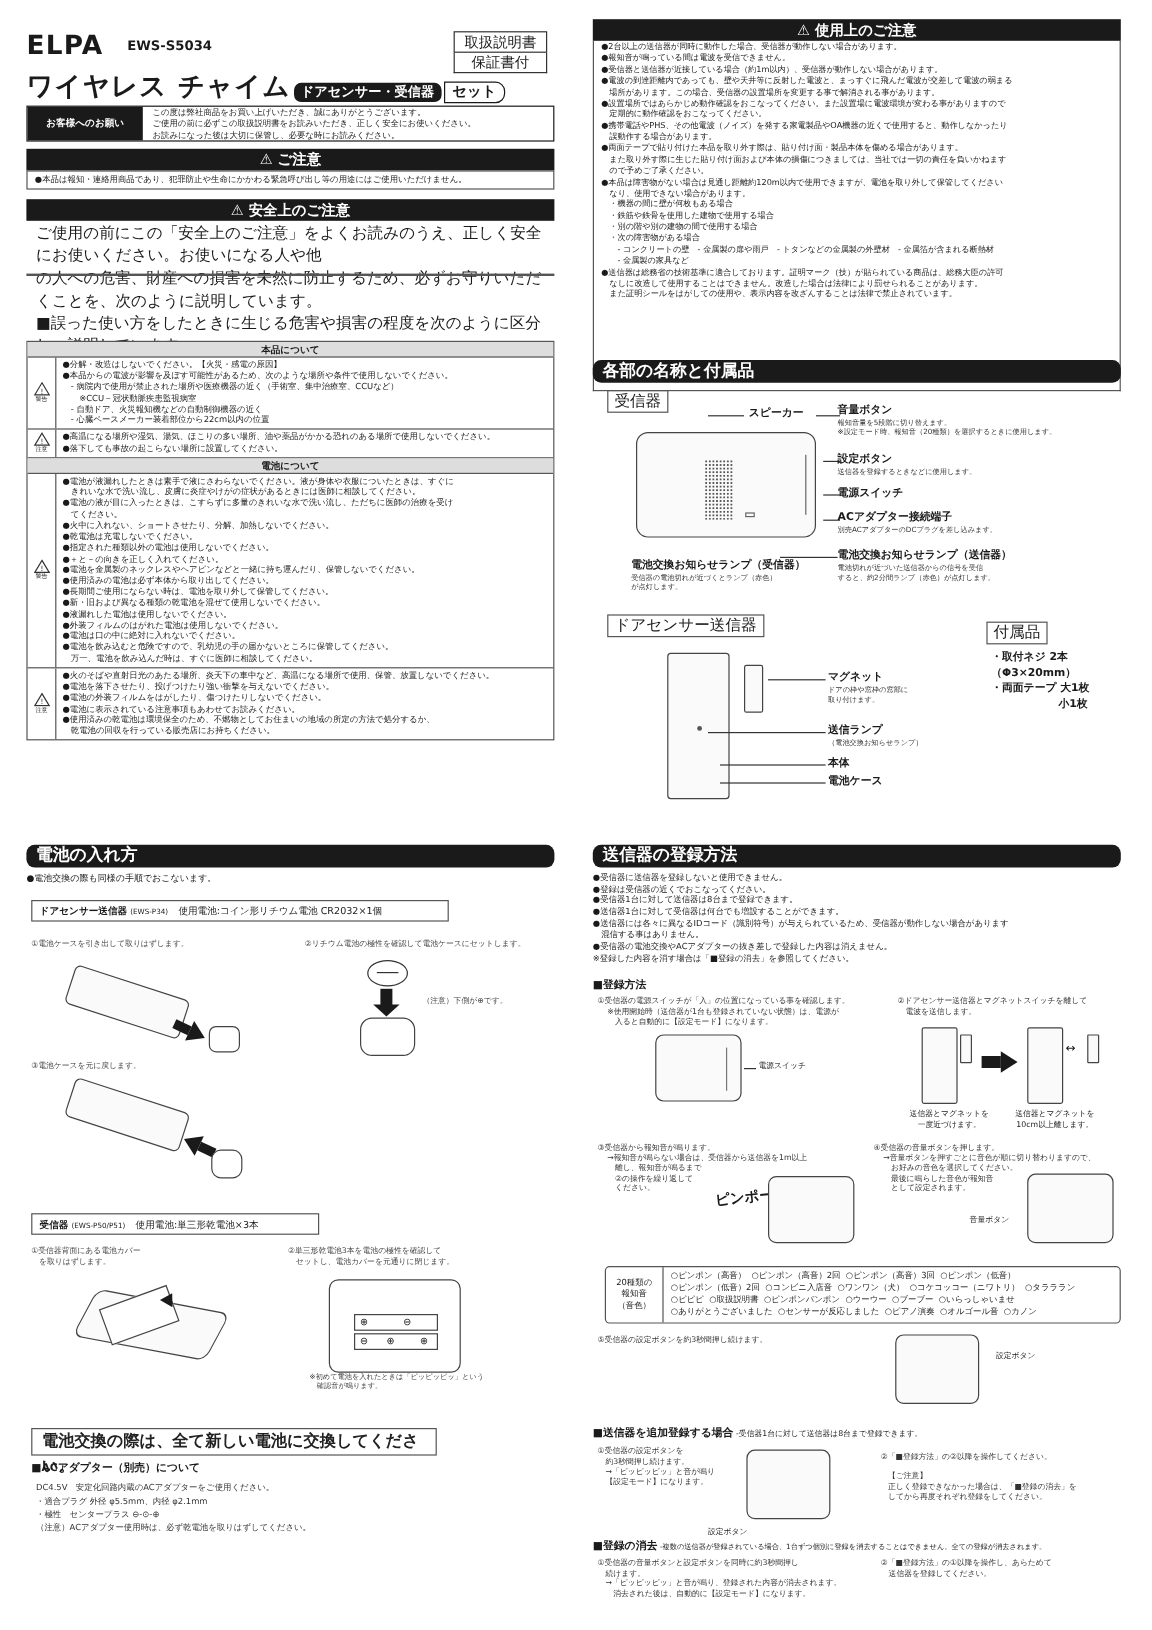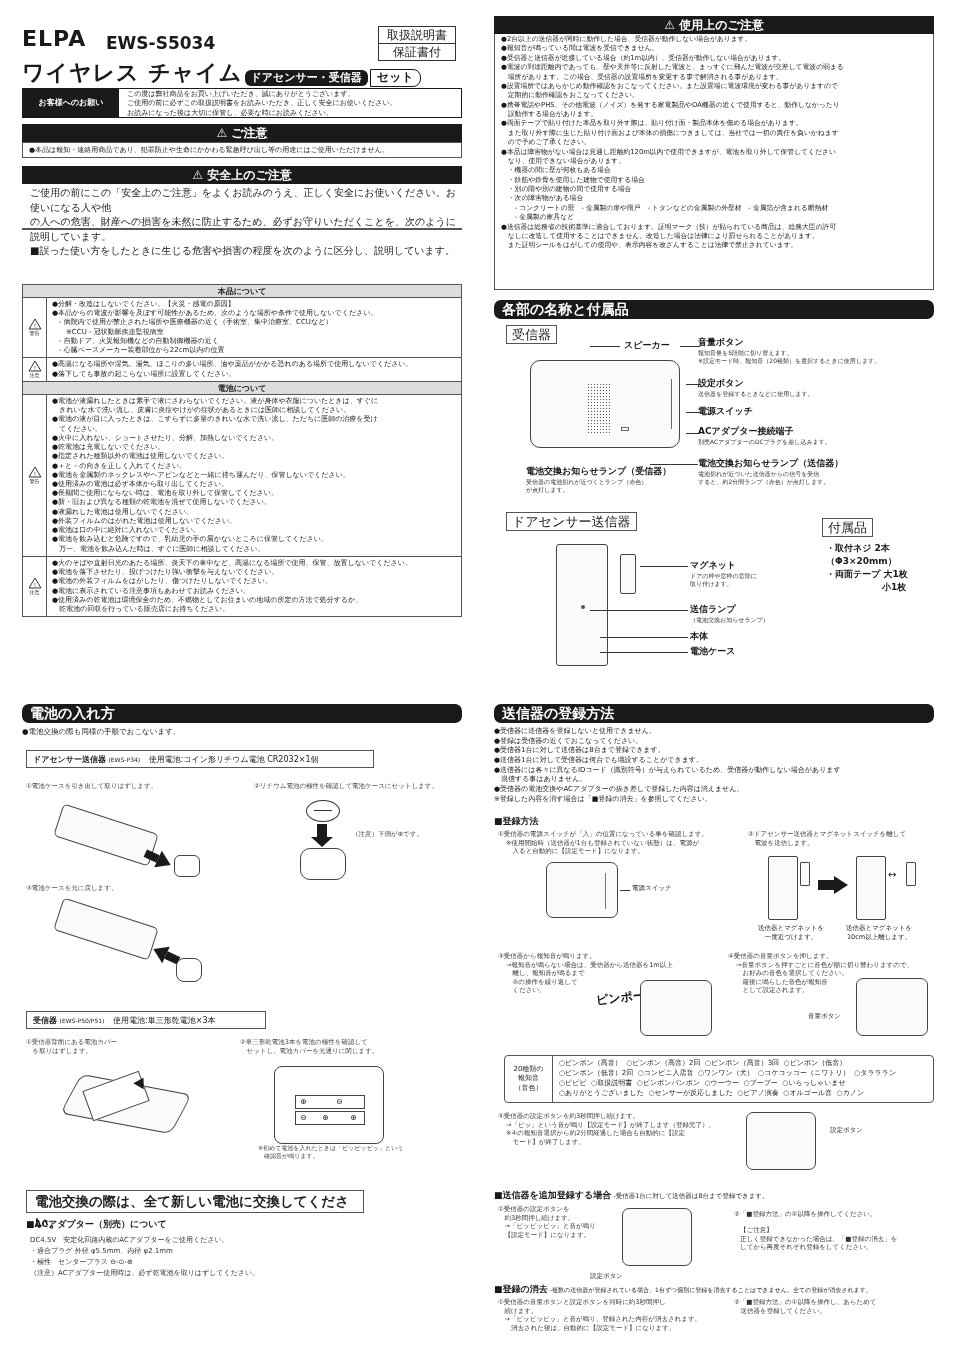--- a/index.html
+++ b/index.html
@@ -4,21 +4,21 @@
 <style>
 *{box-sizing:border-box;margin:0;padding:0}
 html,body{width:960px;height:1358px;background:#fff;overflow:hidden}
 body{font-family:"DejaVu Sans","Liberation Sans",sans-serif;color:#1a1a1a;position:relative;font-size:7px;line-height:1.32}
 .abs{position:absolute}
 .col-l{left:22px;width:440px}
 .col-r{left:494px;width:440px}
 .bar{background:#1a1a1a;color:#fff;font-weight:bold;text-align:center;font-size:12px;height:18px;line-height:18px}
 .rbar{background:#1a1a1a;color:#fff;font-weight:bold;font-size:14px;height:19px;line-height:19px;padding-left:8px;border-radius:7px 7px 7px 7px}
 .logo{font-family:"DejaVu Sans",sans-serif;font-weight:bold;font-size:22px;letter-spacing:1px}
-.model{font-weight:bold;font-size:17px}
+.model{font-weight:bold;font-size:11px}
 .title{font-weight:bold;font-size:22px;letter-spacing:1px}
 .pill{display:inline-block;background:#1a1a1a;color:#fff;font-weight:bold;font-size:11px;border-radius:6px;padding:1px 6px;vertical-align:middle}
 .pill2{display:inline-block;border:1.5px solid #1a1a1a;font-weight:bold;font-size:12px;border-radius:0 8px 8px 0;padding:0 6px;vertical-align:middle;margin-left:2px}
 .docbox{border:1px solid #333;font-size:12px;text-align:center;width:78px;line-height:16px}
 .greet{display:flex;border:1px solid #1a1a1a;height:30px}
 .greet .lab{background:#1a1a1a;color:#fff;font-weight:bold;font-size:8px;width:96px;display:flex;align-items:center;justify-content:center}
 .greet .txt{padding:1px 8px;font-size:7px;line-height:1.35}
 .box{border:1px solid #555;padding:2px 6px}
 .tbl{border:1px solid #555}
 .tbl .hd{background:#ddd;text-align:center;font-weight:bold;font-size:8px;border-bottom:1px solid #555;height:13px;line-height:13px}
@@ -61,21 +61,21 @@
     <div>この度は弊社商品をお買い上げいただき、誠にありがとうございます。</div>
     <div>ご使用の前に必ずこの取扱説明書をお読みいただき、正しく安全にお使いください。</div>
     <div>お読みになった後は大切に保管し、必要な時にお読みください。</div>
   </div>
 </div>
 
 <div class="abs col-l bar" style="top:124px"><span>⚠ </span><span>ご注意</span></div>
 <div class="abs col-l box" style="top:142px;height:16px;font-size:7px;line-height:11px">●本品は報知・連絡用商品であり、犯罪防止や生命にかかわる緊急呼び出し等の用途にはご使用いただけません。</div>
 
 <div class="abs col-l bar" style="top:166px"><span>⚠ </span><span>安全上のご注意</span></div>
-<div class="abs col-l" style="top:186px;padding-left:8px;font-size:10px;line-height:1.45">
+<div class="abs col-l" style="top:186px;padding-left:8px;font-size:13px;line-height:1.45">
   <div>ご使用の前にこの「安全上のご注意」をよくお読みのうえ、正しく安全にお使いください。お使いになる人や他</div>
   <div>の人への危害、財産への損害を未然に防止するため、必ずお守りいただくことを、次のように説明しています。</div>
   <div>■誤った使い方をしたときに生じる危害や損害の程度を次のように区分し、説明しています。</div>
 </div>
 
 <div class="abs col-l tbl" style="top:228px">
 </div>
 
 <div class="abs col-l tbl" style="top:284px">
   <div class="hd">本品について</div>
@@ -235,21 +235,21 @@
 <div class="abs" style="left:26px;top:1190px;width:338px;height:23px;border:1px solid #555;font-size:13.5px;line-height:21px;padding-left:8px;font-weight:bold;color:#222">電池交換の際は、全て新しい電池に交換してください。</div>
 <div class="abs sub-h" style="left:26px;top:1219px">■ACアダプター（別売）について</div>
 <div class="abs" style="left:30px;top:1235px;font-size:7px;line-height:1.55;color:#333">
   <div>DC4.5V　安定化回路内蔵のACアダプターをご使用ください。</div>
   <div>・適合プラグ 外径 φ5.5mm、内径 φ2.1mm</div>
   <div>・極性　センタープラス ⊖-⊙-⊕</div>
   <div>（注意）ACアダプター使用時は、必ず乾電池を取りはずしてください。</div>
 </div>
 
 <div class="abs col-r bar" style="top:16px"><span>⚠ </span><span>使用上のご注意</span></div>
-<div class="abs col-r" style="top:34px;height:256px;border:1px solid #555;border-top:none;padding:1px 6px;font-size:6.8px;line-height:1.38">
+<div class="abs col-r" style="top:34px;height:292px;border:1px solid #555;border-top:none;padding:1px 6px;font-size:6.8px;line-height:1.38">
   <div>●2台以上の送信器が同時に動作した場合、受信器が動作しない場合があります。</div>
   <div>●報知音が鳴っている間は電波を受信できません。</div>
   <div>●受信器と送信器が近接している場合（約1m以内）、受信器が動作しない場合があります。</div>
   <div>●電波の到達距離内であっても、壁や天井等に反射した電波と、まっすぐに飛んだ電波が交差して電波の弱まる</div>
   <div>　場所があります。この場合、受信器の設置場所を変更する事で解消される事があります。</div>
   <div>●設置場所ではあらかじめ動作確認をおこなってください。また設置場に電波環境が変わる事がありますので</div>
   <div>　定期的に動作確認をおこなってください。</div>
   <div>●携帯電話やPHS、その他電波（ノイズ）を発する家電製品やOA機器の近くで使用すると、動作しなかったり</div>
   <div>　誤動作する場合があります。</div>
   <div>●両面テープで貼り付けた本品を取り外す際は、貼り付け面・製品本体を傷める場合があります。</div>
@@ -428,23 +428,20 @@
       <span>○センサーが反応しました</span>&nbsp;
       <span>○ピアノ演奏</span>&nbsp;
       <span>○オルゴール音</span>&nbsp;
       <span>○カノン</span>
     </div>
   </div>
 </div>
 
 <div class="abs" style="left:498px;top:1112px;font-size:6.5px;color:#333">
   <div>⑤受信器の設定ボタンを約3秒間押し続けます。</div>
-  <div style="white-space:pre-line;padding-left:8px">→「ピッ」という音が鳴り【設定モード】が終了します（登録完了）。
-※④の報知音選択から約2分間経過した場合も自動的に【設定
-　モード】が終了します。</div>
 </div>
 <div class="abs device" style="left:746px;top:1112px;width:70px;height:58px;border-radius:7px"></div>
 <div class="abs" style="left:830px;top:1126px;font-size:6.5px">設定ボタン</div>
 
 <div class="abs" style="left:494px;top:1190px;white-space:nowrap">
   <span class="sub-h">■送信器を追加登録する場合</span>
   <span style="font-size:6.5px">-受信器1台に対して送信器は8台まで登録できます。</span>
 </div>
 <div class="abs" style="left:498px;top:1205px;font-size:6.5px;white-space:pre-line;color:#333">①受信器の設定ボタンを
 　約3秒間押し続けます。

